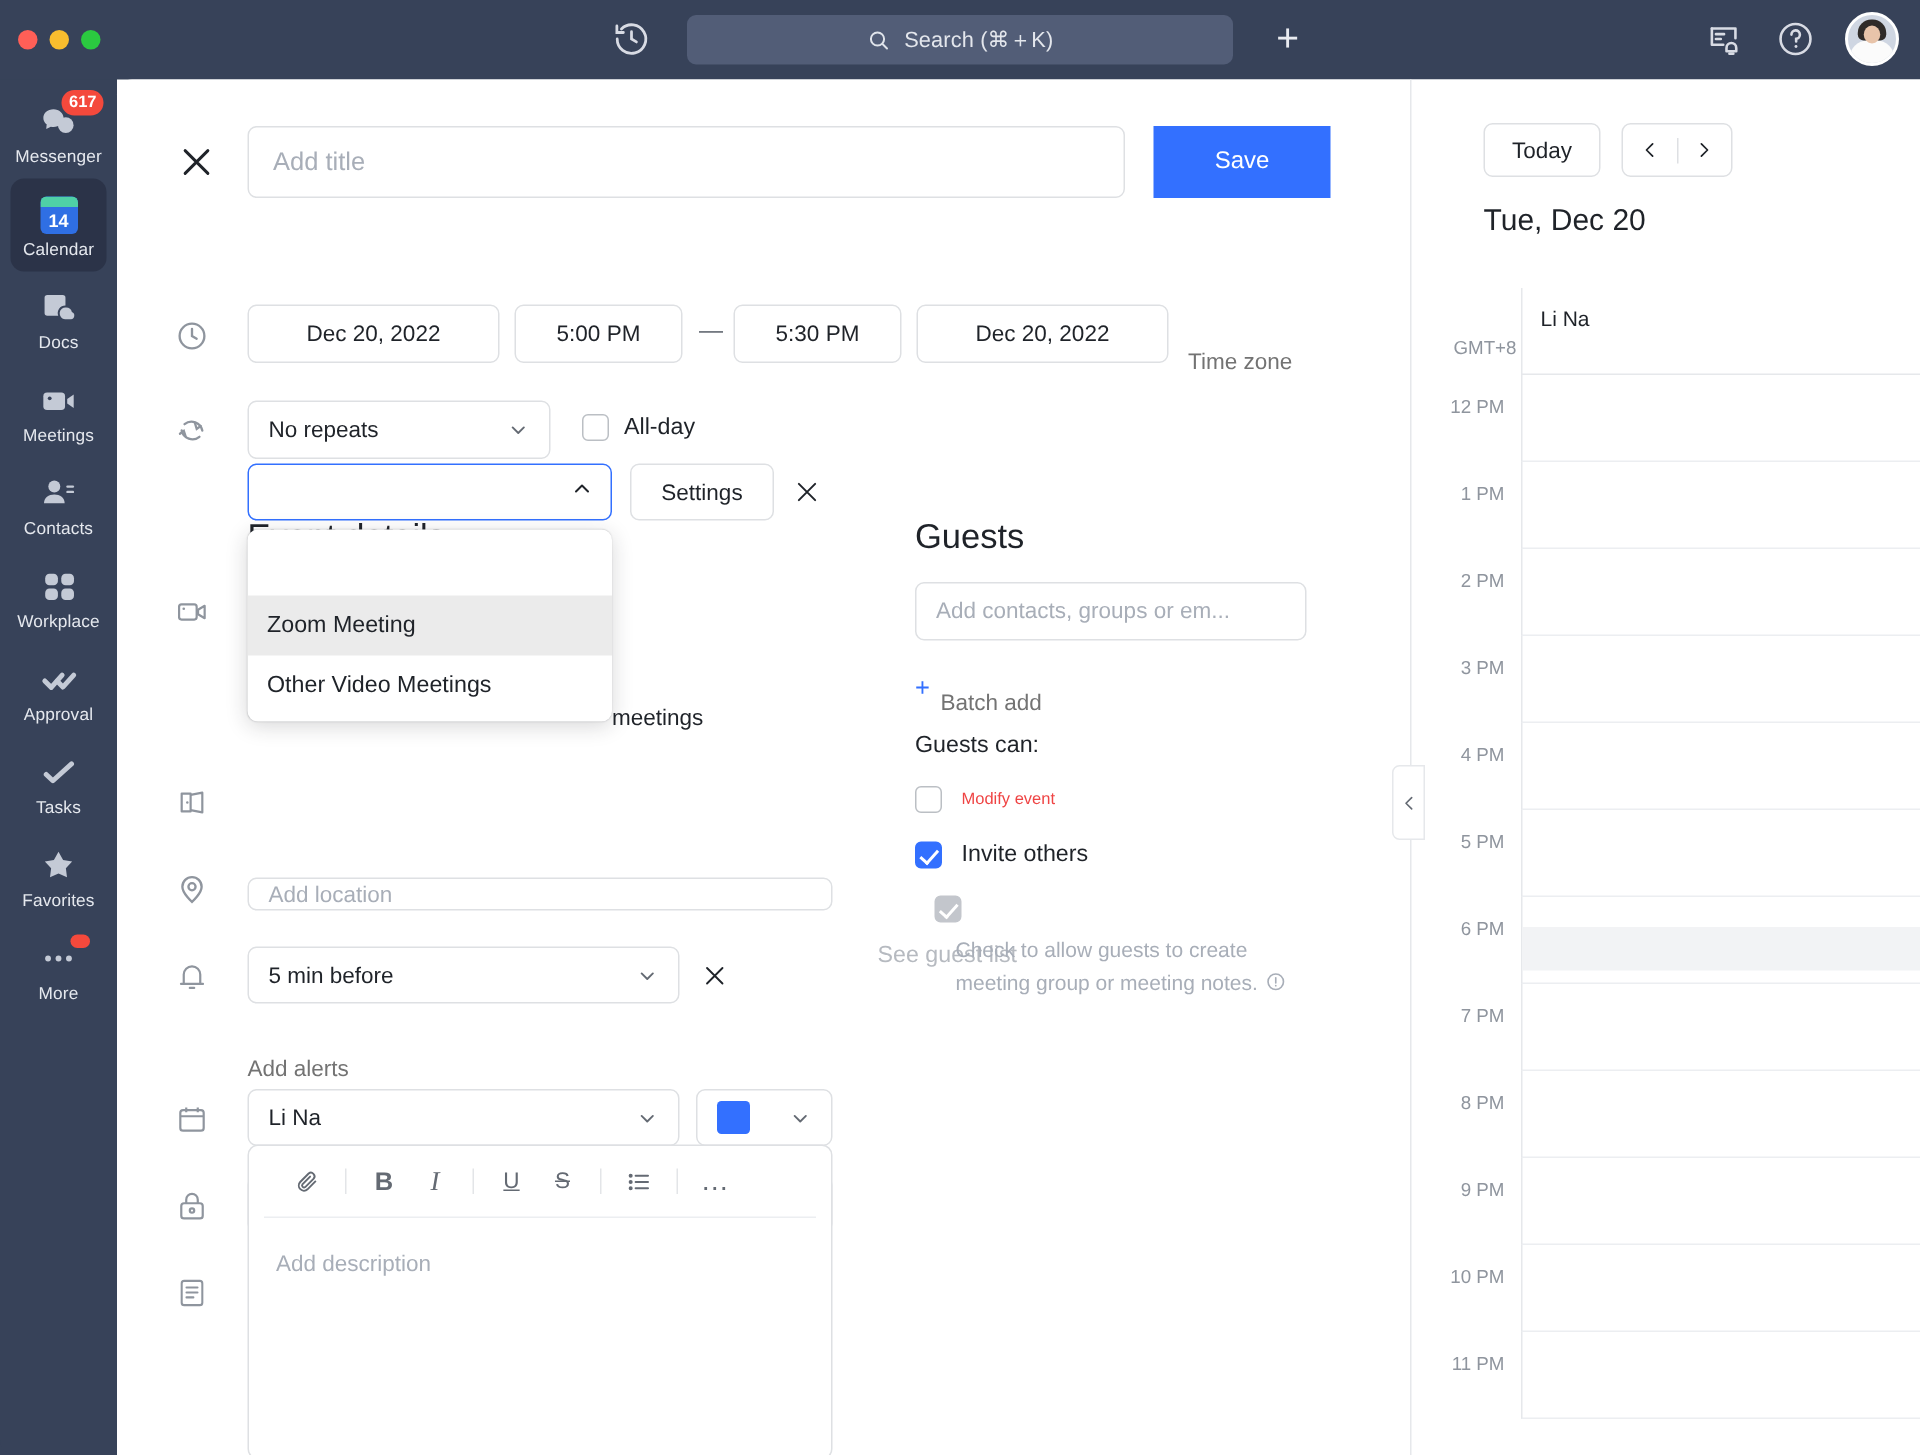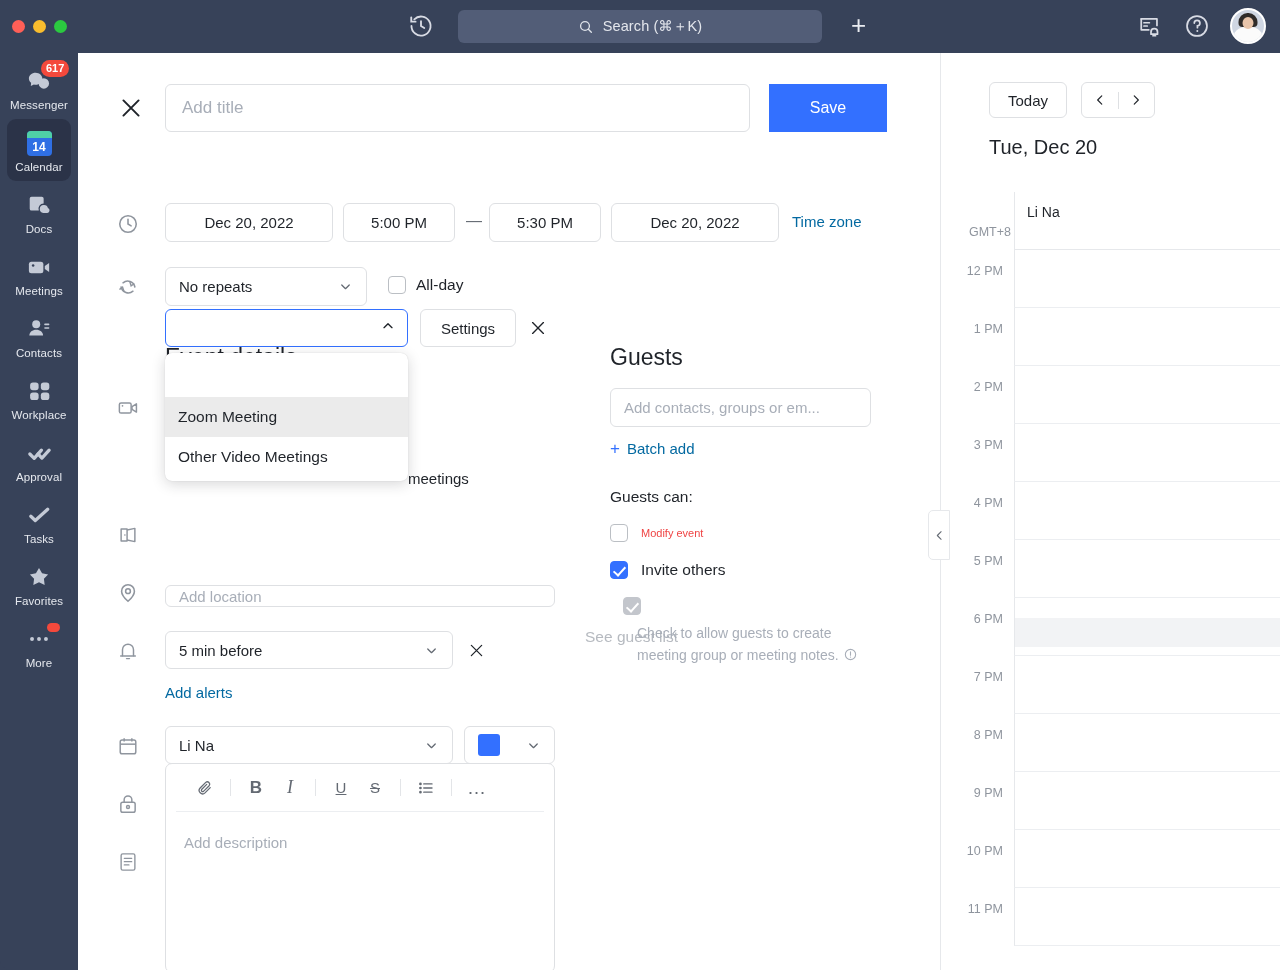--- a/index.html
+++ b/index.html
@@ -181,21 +181,21 @@
     padding: 0 13px;
     cursor: pointer;
     font-family: "Liberation Sans", sans-serif;
     white-space: nowrap;
   }
   .fld.ph { color: #a8aeb8; }
   .fld .cv { margin-left: auto; color: #646a73; display: flex; }
   .dash {
     position: absolute; color: #646a73; font-size: 16px;
   }
-  .link { color: #0369a1; font-size: 15px; cursor: pointer; }
+  .link { color: #737373; font-size: 15px; cursor: pointer; margin-top: 20px; }
 
   .cbox {
     width: 18px; height: 18px; border-radius: 4px;
     border: 1.6px solid #bbbfc4; background: #fff;
     display: inline-block; vertical-align: middle;
     position: relative; cursor: pointer; flex: none;
   }
   .cbox.on { background: #3370ff; border-color: #3370ff; }
   .cbox.dis { background: #c3c6cc; border-color: #c3c6cc; }
   .cbox.on::after, .cbox.dis::after {

